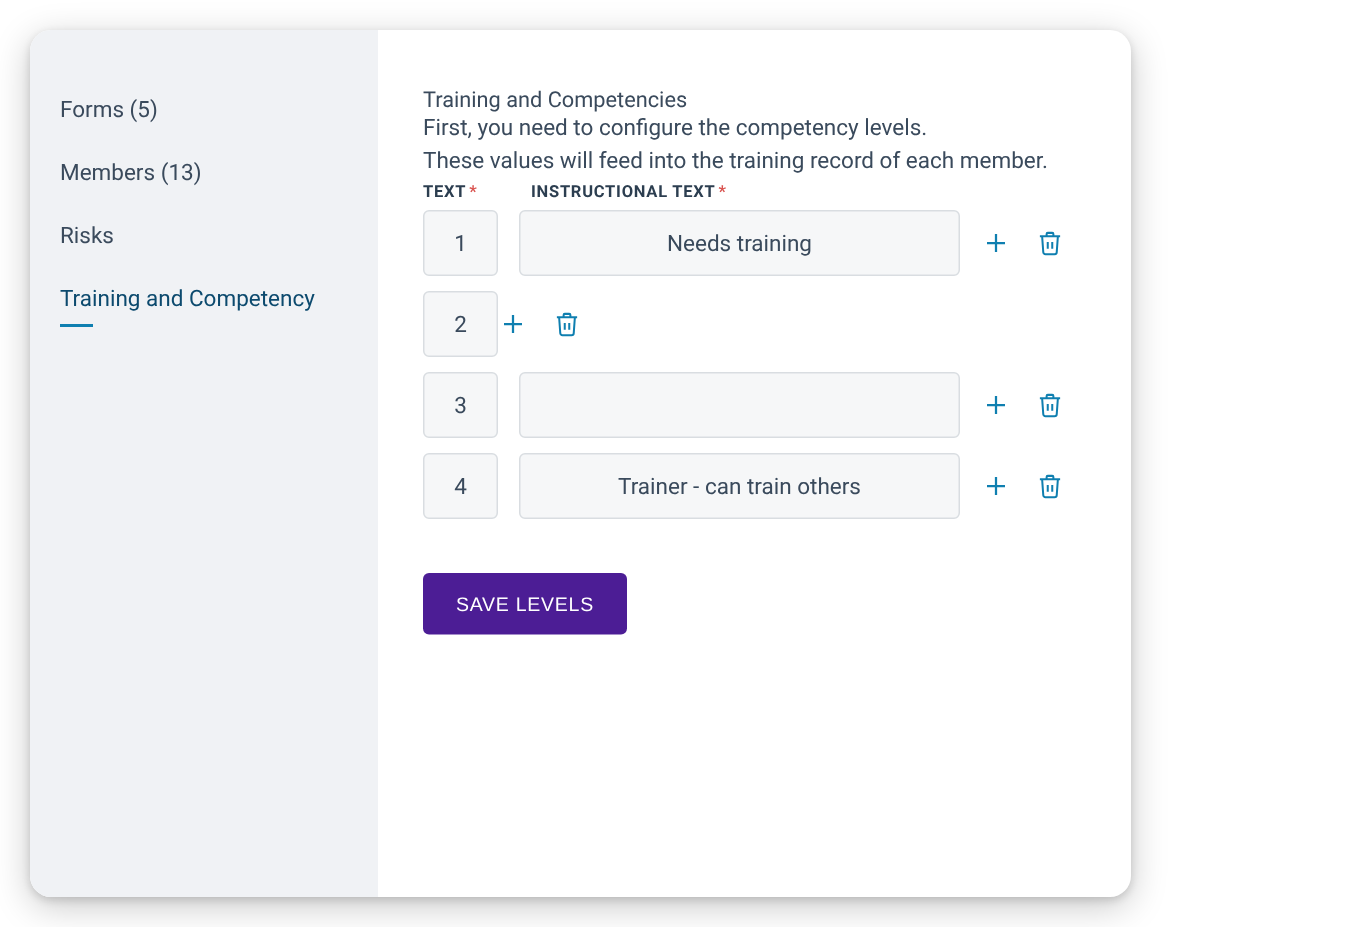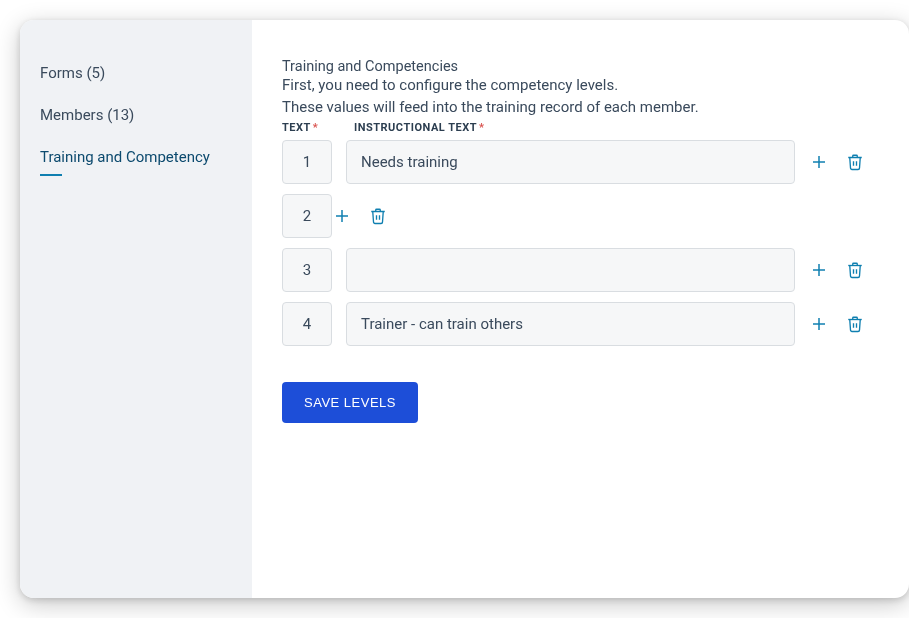--- a/index.html
+++ b/index.html
@@ -3,21 +3,21 @@
 <meta charset="utf-8">
 <style>
   * { box-sizing: border-box; margin: 0; padding: 0; }
   html, body { background: #fff; }
   body {
     font-family: -apple-system, BlinkMacSystemFont, "Segoe UI", Roboto, "Helvetica Neue", Arial, sans-serif;
     color: #2c3e50;
     padding: 20px;
   }
   .app {
-    width: 889px;
+    width: 734px;
     height: 578px;
     background: #fff;
     border-radius: 14px;
     display: flex;
     overflow: hidden;
     box-shadow: 0 6px 24px rgba(0,0,0,0.22), 0 2px 6px rgba(0,0,0,0.14);
   }
   .sidebar {
     width: 232px;
     flex: 0 0 232px;
@@ -85,20 +85,21 @@
   }
   .value-input, .text-input {
     height: 44px;
     border: 1px solid #d9dde1;
     border-radius: 4px;
     background: #f6f7f8;
     font-size: 15px;
     color: #3a4a5c;
     padding: 0 14px;
     font-family: inherit;
+    text-align: center;
   }
   .value-input {
     width: 50px;
     text-align: center;
     padding: 0;
   }
   .text-input {
     flex: 1;
     margin-left: 14px;
     margin-right: 14px;
@@ -111,41 +112,44 @@
   .icon-btn {
     width: 20px; height: 20px;
     display: flex; align-items: center; justify-content: center;
     color: #0f7fb0;
     cursor: pointer;
   }
   .icon-btn svg { width: 18px; height: 18px; stroke: currentColor; fill: none; stroke-width: 2; }
   .icon-btn.trash svg { stroke-width: 1.8; }
   .save-btn {
     margin-top: 36px;
-    background: #1d4ed8;
+    background: #4c1d95;
     color: #fff;
     border: none;
     border-radius: 4px;
     font-size: 13px;
     letter-spacing: 0.5px;
     padding: 13px 22px;
     cursor: pointer;
   }
 </style>
 </head>
 <body>
 
 <div class="app">
   <nav class="sidebar">
     <div class="sidebar-item">
       <span>Forms (5)</span>
     </div>
     <div class="sidebar-item">
       <span>Members (13)</span>
     </div>
+    <div class="sidebar-item">
+      <span>Risks</span>
+    </div>
     <div class="sidebar-item active">
       <span>Training and Competency</span>
       <span class="underline"></span>
     </div>
   </nav>
 
   <main class="main">
     <div class="breadcrumb">Training and Competencies</div>
 
 

